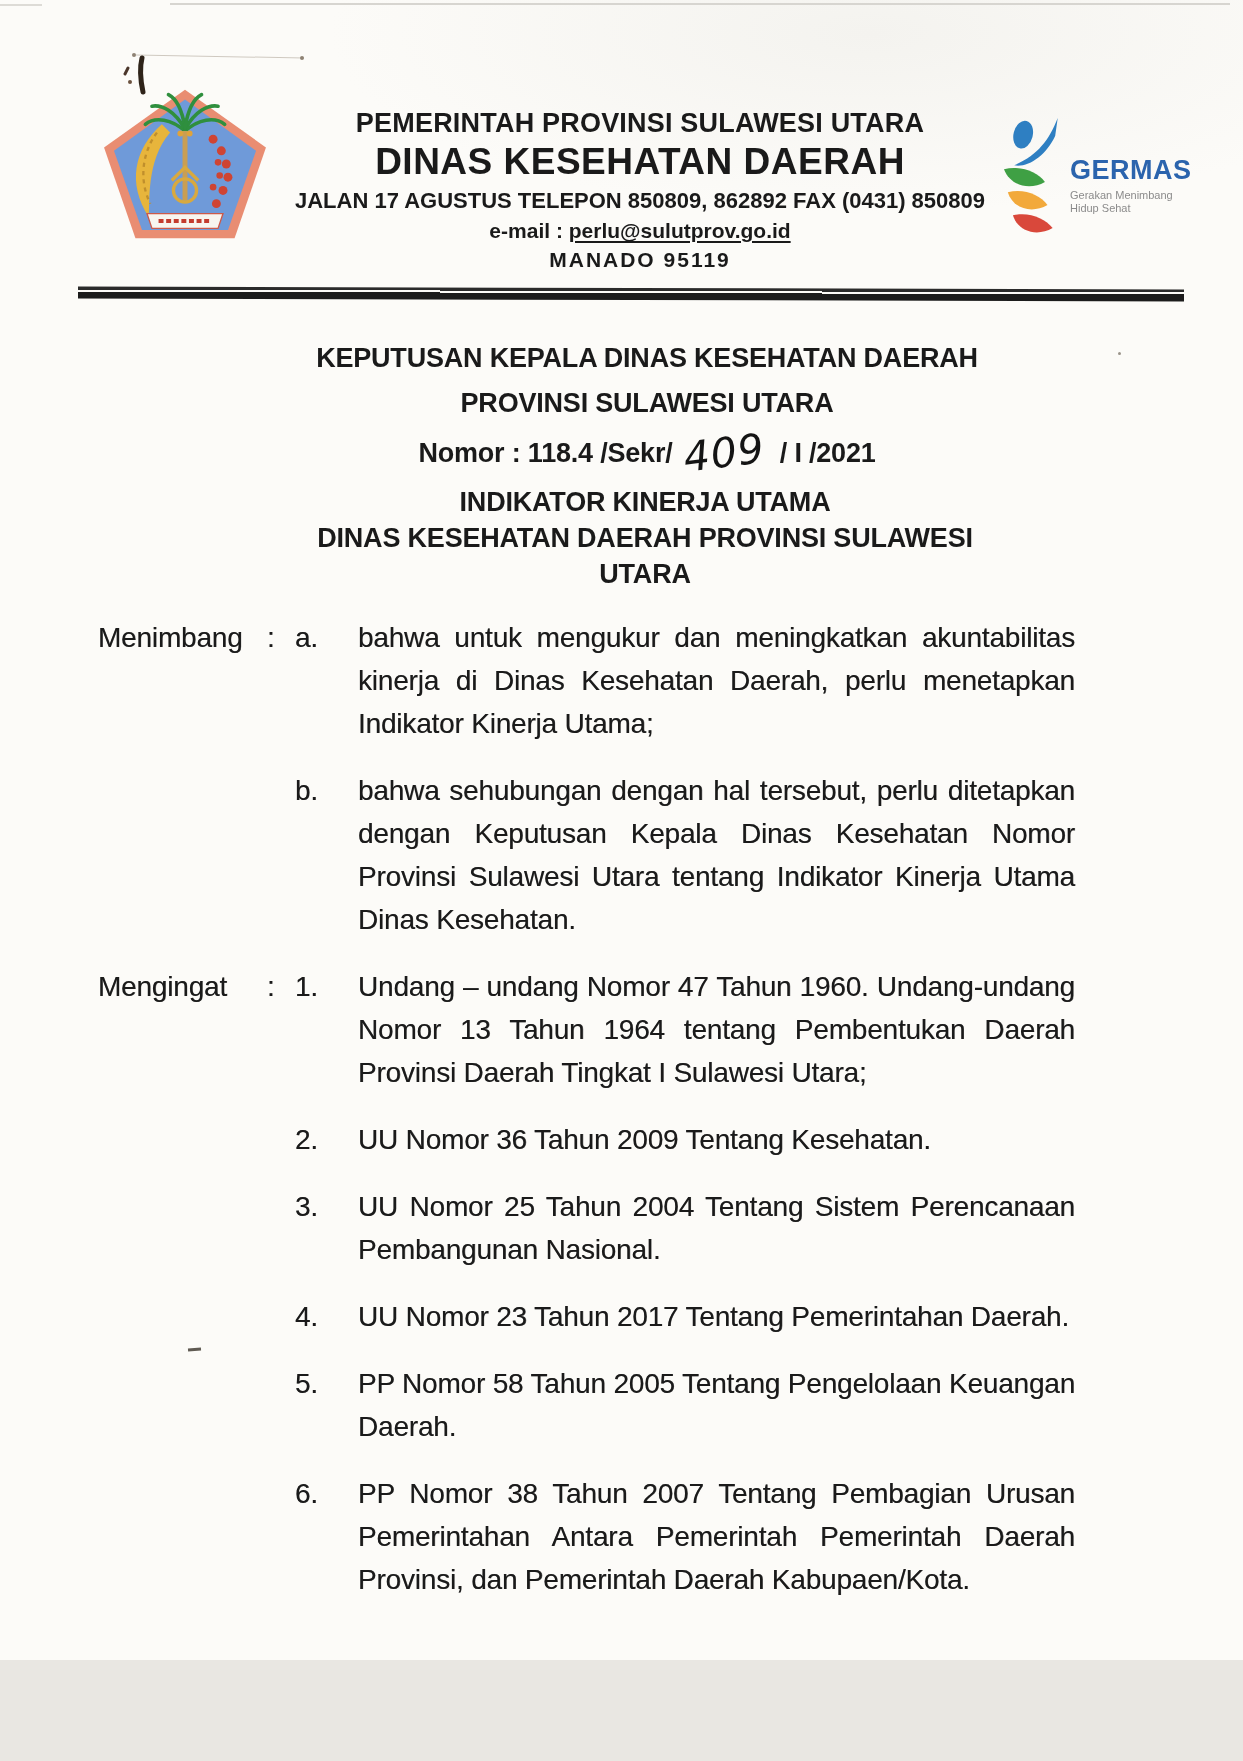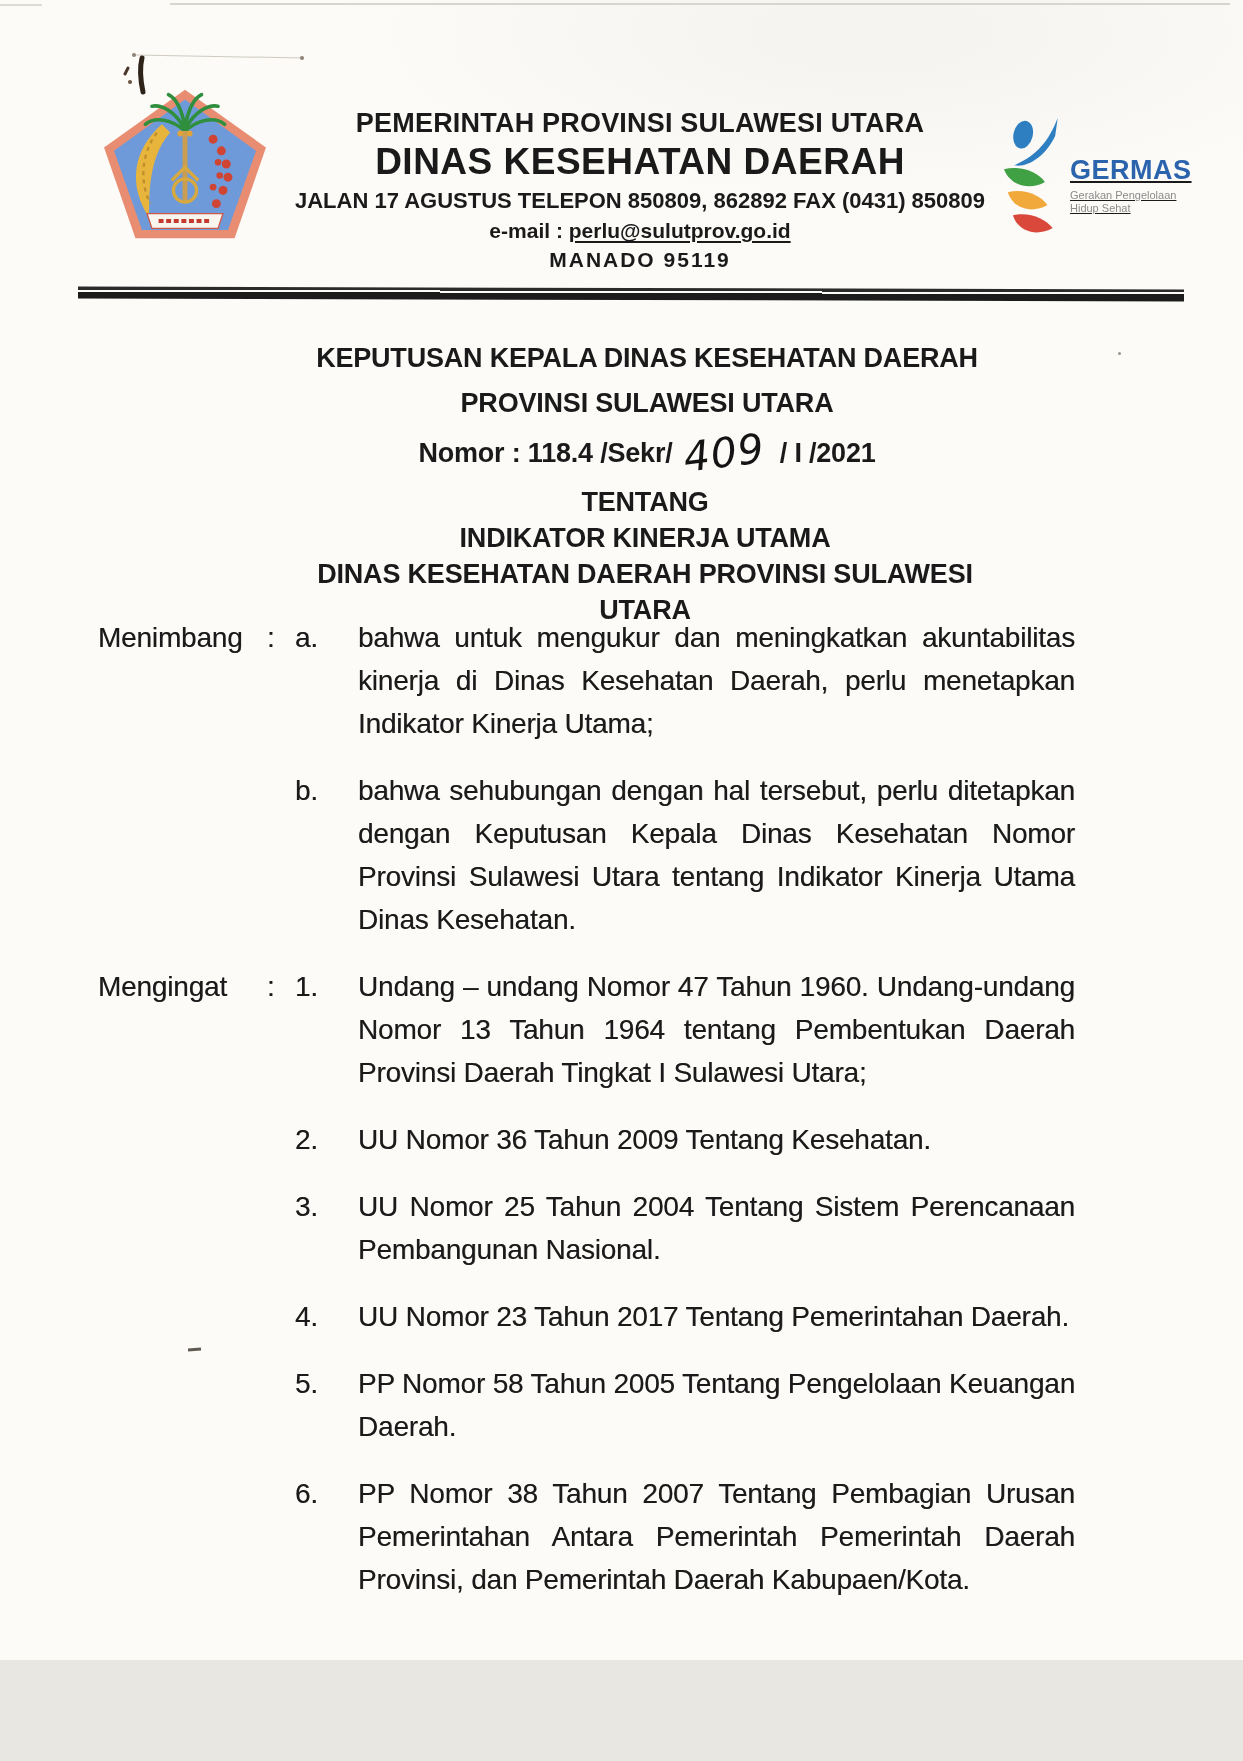--- a/index.html
+++ b/index.html
@@ -24,21 +24,21 @@
   .pen-mark{position:absolute;top:46px;left:118px;width:44px;height:56px;}
   
   .seal{position:absolute;left:98px;top:88px;width:174px;height:152px;}
   .header-text{position:absolute;left:280px;top:106px;width:720px;text-align:center;font-weight:700;}
   .hdr-gov{font-size:27px;line-height:34px;letter-spacing:.2px;}
   .hdr-agency{font-size:37px;line-height:44px;letter-spacing:.5px;}
   .hdr-address{font-size:22px;line-height:30px;margin-top:2px;}
   .hdr-email{font-size:21px;line-height:29px;}
   .hdr-email .addr{text-decoration:underline;text-underline-offset:3px;}
   .hdr-city{font-size:21px;line-height:29px;letter-spacing:2px;}
-  .germas{position:absolute;left:988px;top:118px;display:flex;align-items:flex-start;text-decoration:underline;}
+  .germas{position:absolute;left:988px;top:118px;display:flex;align-items:flex-start;}
   .germas-figure{width:78px;height:128px;}
   .germas-textcol{margin-left:4px;margin-top:38px;}
   .germas-word{font-size:27px;font-weight:700;color:#2b64ad;letter-spacing:.5px;line-height:28px;}
   .germas-tagline{font-size:11px;color:#8b8b8b;line-height:13px;margin-top:5px;}
   .rule{position:absolute;left:78px;top:288px;width:1106px;height:12px;transform:rotate(.15deg);
         background:linear-gradient(180deg,#2b2b2b 0 3px,rgba(0,0,0,0) 3px 5px,#1c1c1c 5px 12px);}
   
   .title-block{position:absolute;left:307px;top:336px;width:680px;text-align:center;
                font-weight:700;font-size:27px;line-height:45px;letter-spacing:-.2px;}
   .handwritten{display:inline-block;font-family:"DejaVu Sans",sans-serif;font-weight:400;font-style:italic;
@@ -115,36 +115,35 @@
     <svg class="germas-figure" viewBox="0 0 60 100">
       <ellipse cx="27" cy="13" rx="7.5" ry="11" fill="#2e7fc2" transform="rotate(14 27 13)"></ellipse>
       <path d="M54,0 C47,18 38,29 20,37 C31,39 45,29 52,14 Z" fill="#2e7fc2"></path>
       <path d="M12,40 C25,37 38,42 44,50 C32,57 17,53 12,40 Z" fill="#3fa044"></path>
       <path d="M15,58 C28,55 40,60 46,68 C34,75 19,71 15,58 Z" fill="#f2a93b"></path>
       <path d="M19,76 C31,73 44,78 50,86 C38,93 23,89 19,76 Z" fill="#d9483b"></path>
     </svg>
     <div class="germas-textcol">
       <div class="germas-word">GERMAS</div>
       <div class="germas-tagline">
-        <div>Gerakan Pengelolaan</div>
+        <div>Gerakan Menimbang</div>
         <div>Hidup Sehat</div>
       </div>
     </div>
   </div>
 
   <div class="rule"></div>
 
   <div class="title-block">
     <div>KEPUTUSAN KEPALA DINAS KESEHATAN DAERAH</div>
     <div>PROVINSI SULAWESI UTARA</div>
     <div><span>Nomor : 118.4 /Sekr/</span><span class="handwritten">409</span><span>/ I /2021</span></div>
   </div>
 
   <div class="tentang-block">
-    <div>TENTANG</div>
     <div>INDIKATOR KINERJA UTAMA</div>
     <div>DINAS KESEHATAN DAERAH PROVINSI SULAWESI UTARA</div>
   </div>
 
   <div class="body-sections">
 
     <div class="item">
       <div class="cell">Menimbang</div>
       <div class="cell">:</div>
       <div class="cell">a.</div>

